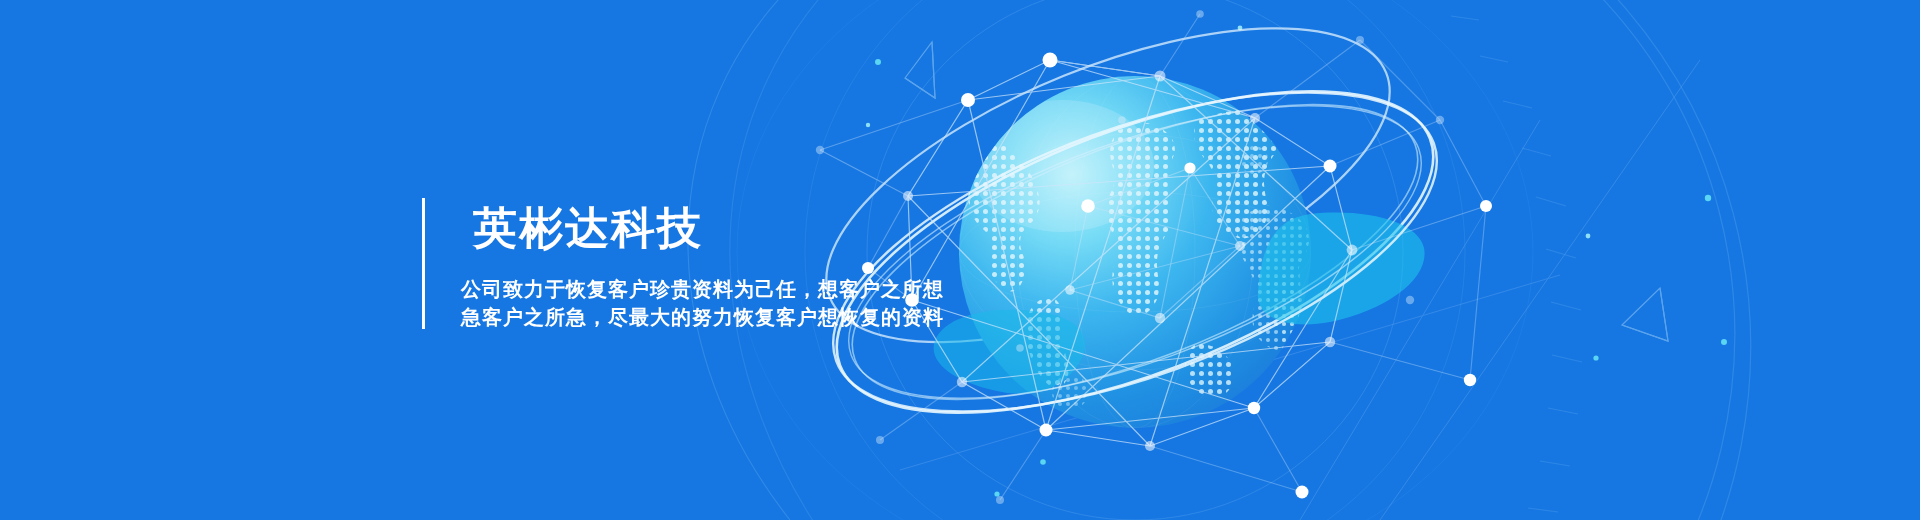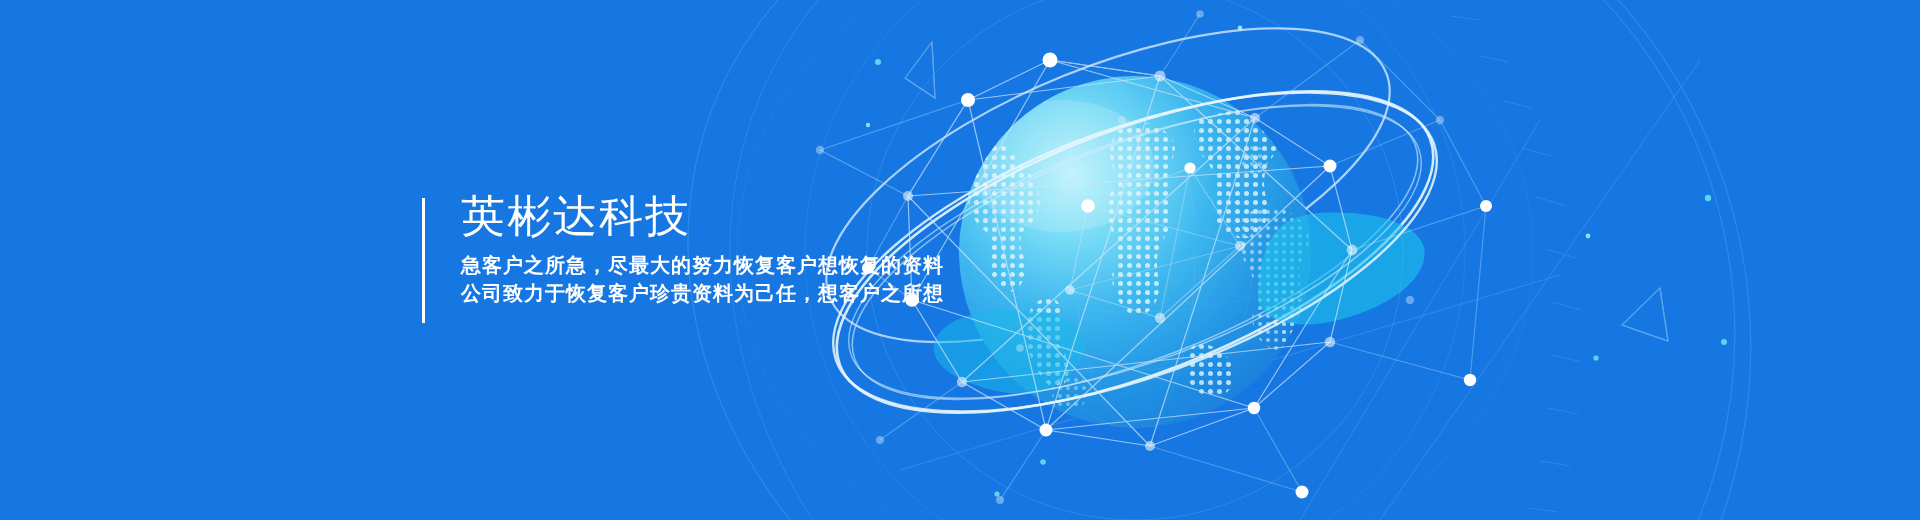--- a/index.html
+++ b/index.html
@@ -42,23 +42,23 @@
   #text-col{
     padding-left:36px;
     display:flex;
     flex-direction:column;
     justify-content:flex-start;
   }
   #title{
     color:#ffffff;
     font-size:44px;
     line-height:52px;
-    font-weight:normal;
+    font-weight:bold;
     letter-spacing:2px;
-    margin:0;
+    margin:12px;
     white-space:nowrap;
   }
   .subtitle-line{
     color:#ffffff;
     font-size:20px;
     line-height:28px;
     font-weight:bold;
     letter-spacing:1px;
     white-space:nowrap;
     margin:0;
@@ -342,19 +342,19 @@
         </g>
       </g>
     </g>
   </svg>
 
   <div id="text-block">
     <div id="accent-bar"></div>
     <div id="text-col">
       <h1 id="title">英彬达科技</h1>
       <div id="subtitle">
+        <p class="subtitle-line">公司致力于恢复客户珍贵资料为己任，想客户之所想</p>
         <p class="subtitle-line">急客户之所急，尽最大的努力恢复客户想恢复的资料</p>
-        <p class="subtitle-line">公司致力于恢复客户珍贵资料为己任，想客户之所想</p>
       </div>
     </div>
   </div>
 
 </div>
 
 </body></html>

